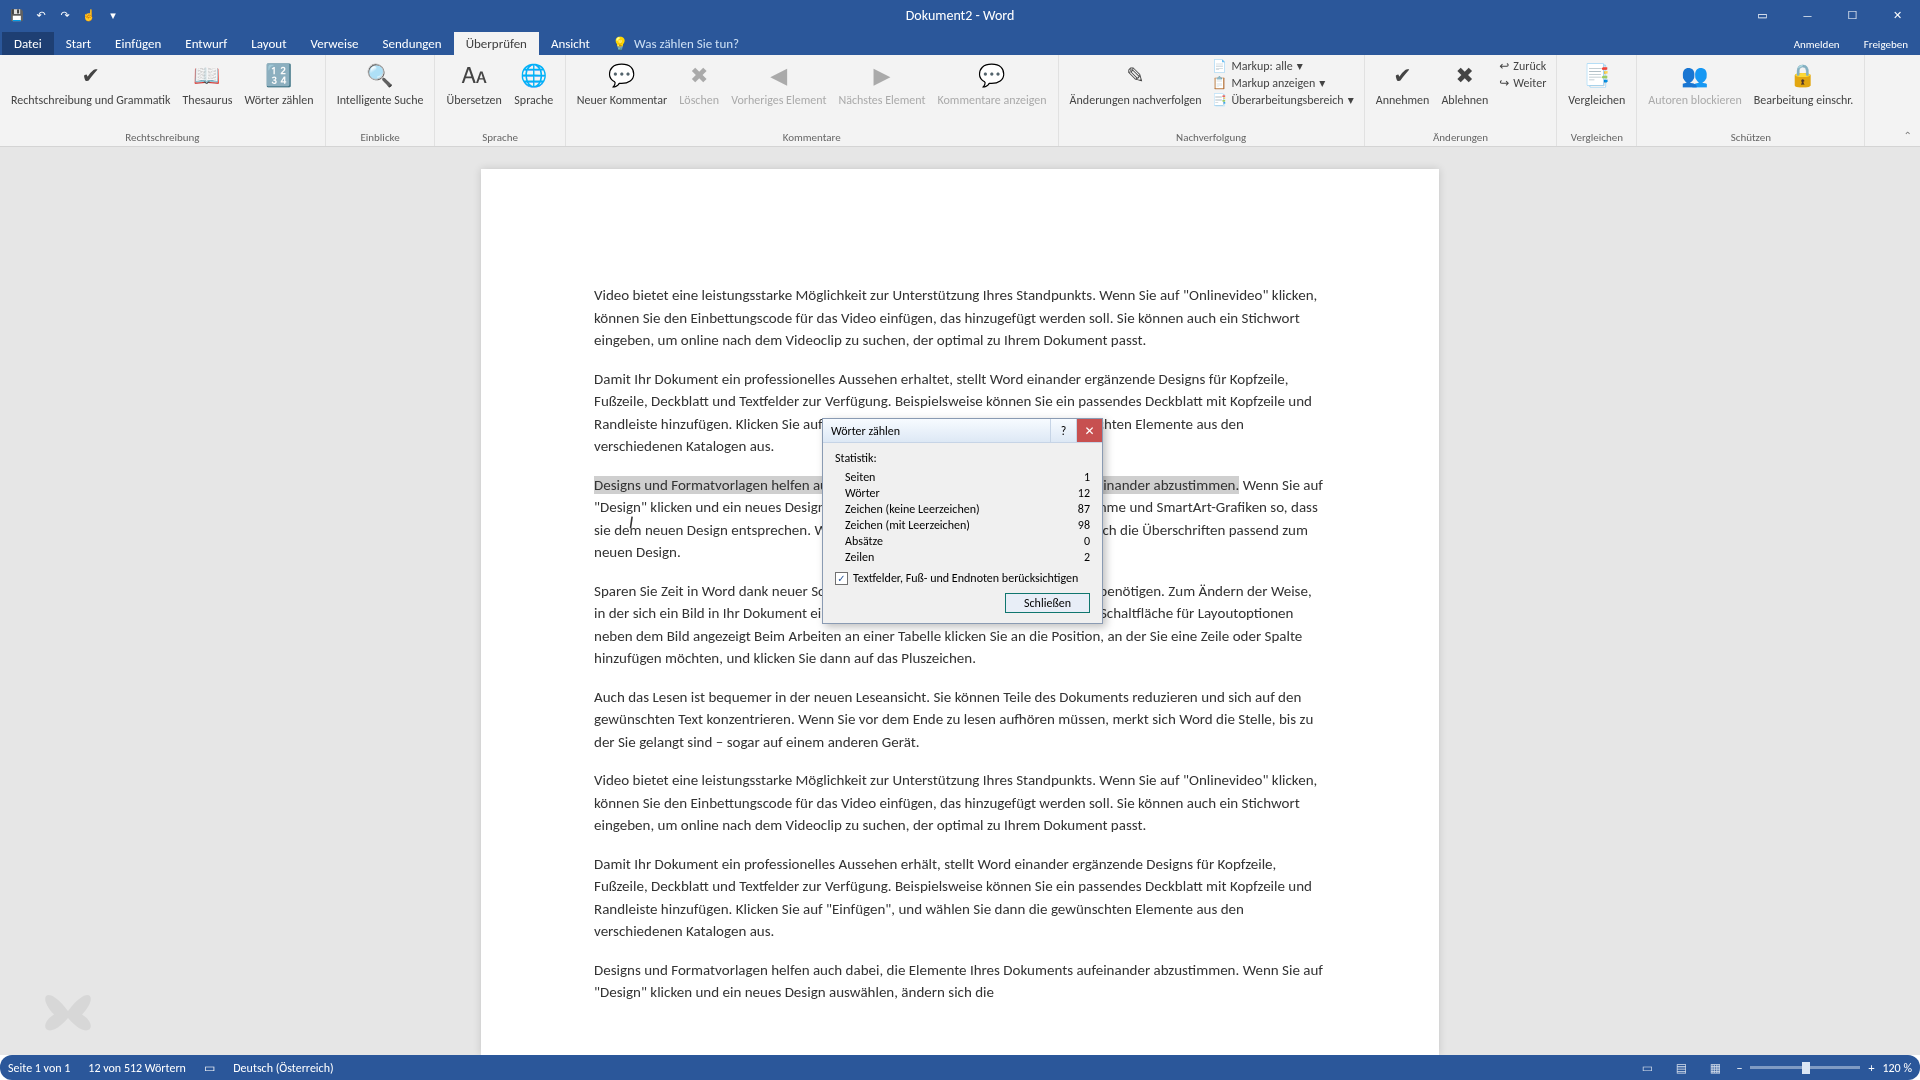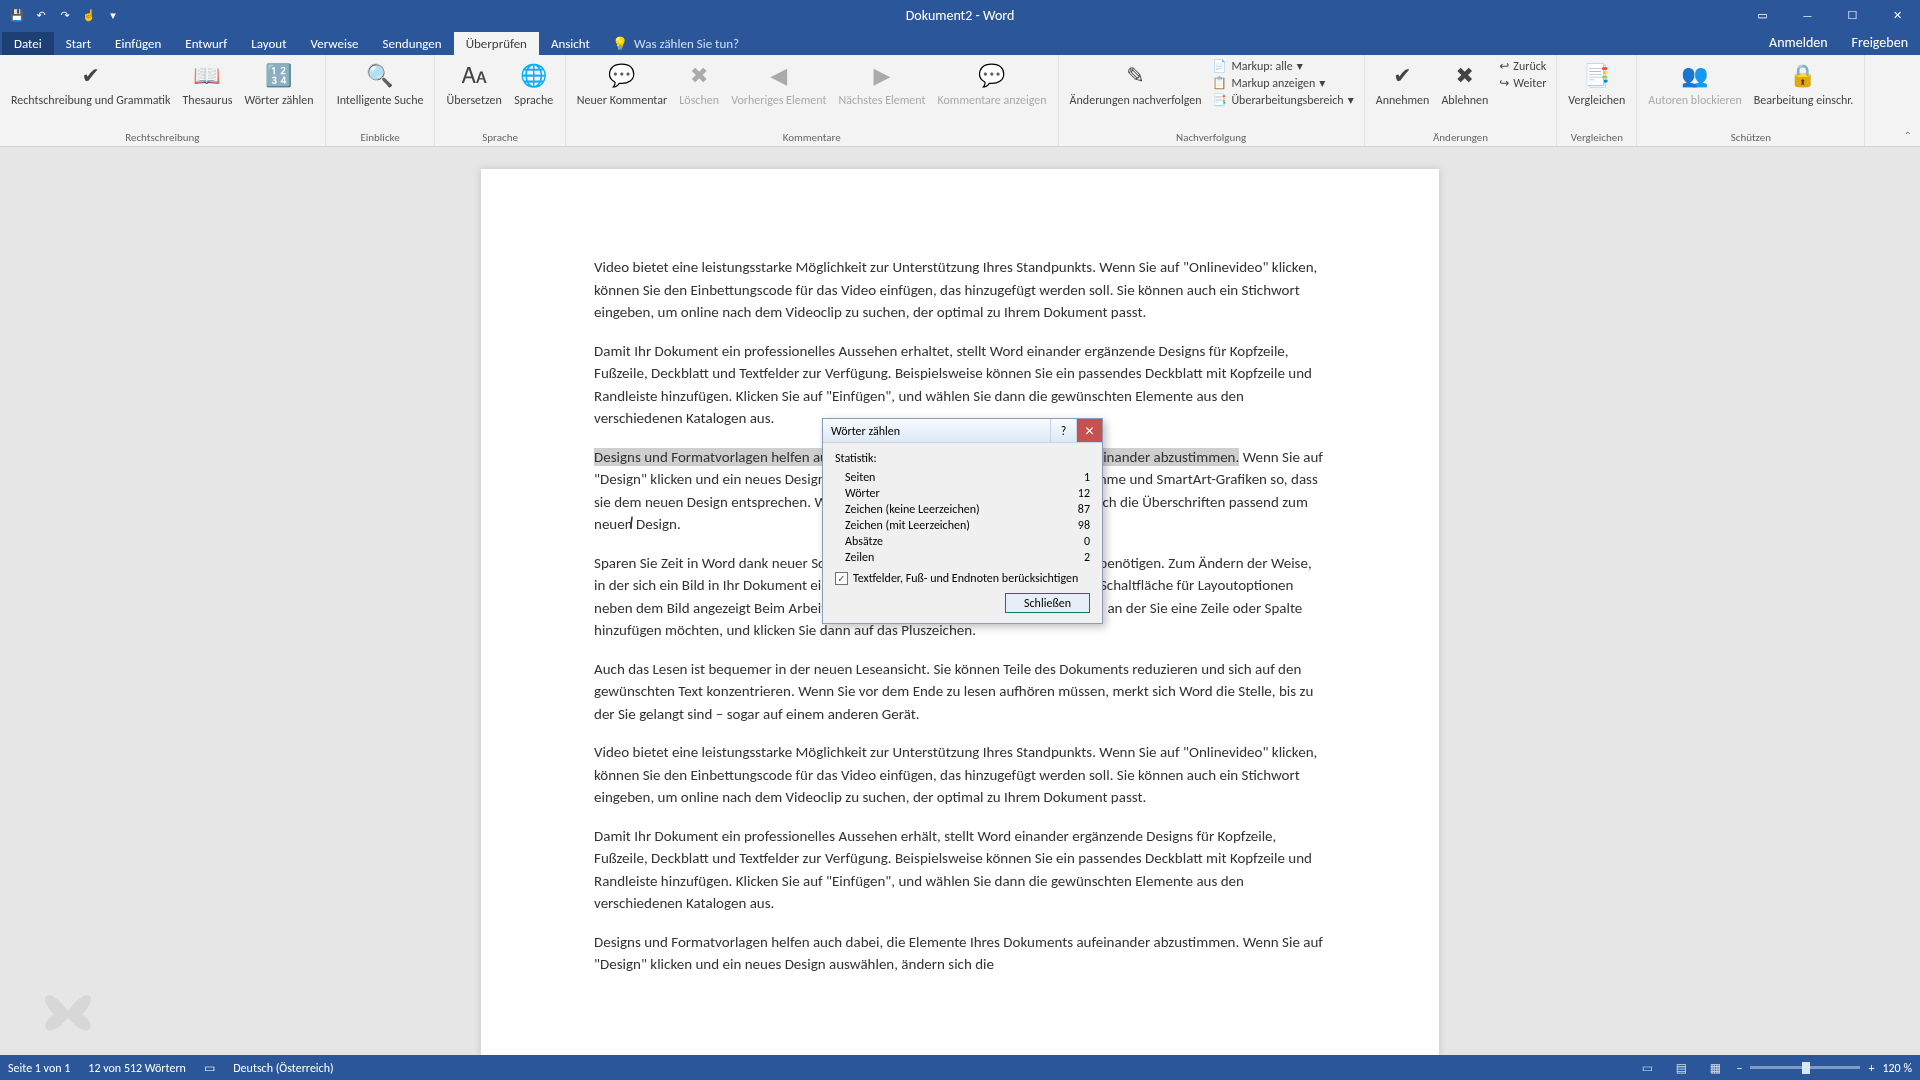--- a/index.html
+++ b/index.html
@@ -13,56 +13,56 @@
 .win-controls { margin-left: auto; display: flex; height: 100%; }
 .win-btn { width: 45px; display: flex; align-items: center; justify-content: center; color: #fff; font-size: 11px; }
 
 
 .tab-row { height: 25px; background: #2b579a; display: flex; align-items: flex-end; padding-left: 2px; }
 .tab { padding: 4px 12px; color: #fff; font-size: 13px; cursor: pointer; }
 .tab.active { background: #f3f3f3; color: #404040; }
 .tab.file { background: #1e3f73; }
 .searchbox-tell { color: #cde0f5; font-size: 13px; padding: 4px 10px; display: flex; align-items: center; gap: 6px; }
 .right-tabs { margin-left: auto; display: flex; }
-.right-tabs .tab { font-size: 14px; text-align: center; }
+.right-tabs .tab { font-size: 11px; text-align: center; }
 
 
 .ribbon { height: 92px; background: #f3f3f3; border-bottom: 1px solid #d4d4d4; display: flex; position: relative; }
 .ribbon-group { display: flex; flex-direction: column; border-right: 1px solid #e1e1e1; padding: 3px 6px 2px 6px; }
 .group-content { display: flex; flex: 1; gap: 2px; align-items: flex-start; }
 .group-label { text-align: center; font-size: 11px; color: #666; padding-top: 2px; }
 .big-btn { display: flex; flex-direction: column; align-items: center; justify-content: flex-start; padding: 2px 5px; text-align: center; font-size: 12px; line-height: 1.15; color: #444; min-width: 50px; }
 .big-btn.disabled { color: #aaa; }
 .big-icon { width: 32px; height: 32px; display: flex; align-items: center; justify-content: center; font-size: 22px; margin-bottom: 2px; }
 .small-stack { display: flex; flex-direction: column; font-size: 12px; gap: 1px; justify-content: center; color: #444; }
 .small-item { padding: 1px 4px; display: flex; align-items: center; gap: 4px; white-space: nowrap; }
 .ribbon-collapse { position: absolute; right: 8px; bottom: 4px; color: #777; font-size: 10px; }
 
 
 .doc-area { position: absolute; top: 147px; bottom: 25px; left: 0; right: 0; background: #e6e6e6; display: flex; justify-content: center; overflow: hidden; }
-.page { background: #fff; width: 958px; box-shadow: 0 0 8px rgba(0,0,0,0.15); margin-top: 22px; padding: 87px 113px 40px 113px; font-family: Calibri, sans-serif; font-size: 15px; color: #333; line-height: 1.5; }
+.page { background: #fff; width: 958px; box-shadow: 0 0 8px rgba(0,0,0,0.15); margin-top: 22px; padding: 115px 113px 40px 113px; font-family: Calibri, sans-serif; font-size: 15px; color: #333; line-height: 1.5; }
 .page p { margin-bottom: 16px; }
 .highlight { background: #cfcfcf; }
 
 
 .dialog { position: absolute; left: 822px; top: 418px; width: 281px; background: #f0f0f0; border: 1px solid #8a9bb3; box-shadow: 3px 3px 8px rgba(0,0,0,0.25); font-size: 12px; z-index: 100; }
 .dlg-title { height: 24px; display: flex; align-items: center; padding-left: 8px; background: linear-gradient(#f7fbff,#dde8f5); border-bottom: 1px solid #c6d4e6; font-size: 12px; }
 .dlg-controls { margin-left: auto; display: flex; height: 100%; }
 .dlg-ctrl { width: 26px; display: flex; align-items: center; justify-content: center; border-left: 1px solid #c6d4e6; }
 .dlg-close { background: #c75050; color: #fff; }
 .dlg-body { padding: 8px 12px 10px 12px; }
 .stat-head { font-size: 12px; margin-bottom: 4px; }
 .stat-row { display: flex; justify-content: space-between; font-size: 12px; padding: 1px 0 1px 10px; }
 .chk-row { display: flex; align-items: center; gap: 5px; margin-top: 6px; font-size: 12px; }
 .chk { width: 13px; height: 13px; border: 1px solid #707070; background: #fff; display: flex; align-items: center; justify-content: center; font-size: 10px; color: #2b579a; }
 .dlg-btn-row { display: flex; justify-content: flex-end; margin-top: 8px; }
 .dlg-btn { padding: 2px 18px; border: 1px solid #0f766e; background: #e8eef7; font-size: 12px; }
 
 
-.statusbar { position: absolute; bottom: 0; left: 0; right: 0; height: 25px; background: #2b579a; color: #fff; display: flex; align-items: center; font-size: 12px; padding: 0 8px; gap: 18px; }
+.statusbar { position: absolute; bottom: 0; left: 0; right: 0; height: 25px; background: #2b579a; color: #fff; display: flex; align-items: center; font-size: 12px; padding: 0 8px; gap: 18px; border-radius: 12px; }
 .status-right { margin-left: auto; display: flex; align-items: center; gap: 8px; }
 .view-btn { width: 26px; height: 20px; display: flex; align-items: center; justify-content: center; opacity: 0.8; }
 .zoom-slider { width: 110px; height: 3px; background: #7f9bc4; position: relative; }
 .zoom-thumb { position: absolute; top: -4px; left: 52px; width: 8px; height: 12px; background: #dbe6f4; }
 .wm { position: absolute; left: 28px; bottom: 34px; width: 80px; height: 70px; opacity: 0.15; }
 
 
 .text-cursor { position: absolute; left: 629px; top: 511px; font-size: 18px; color: #333; transform: rotate(8deg); }
 </style>
 </head>

